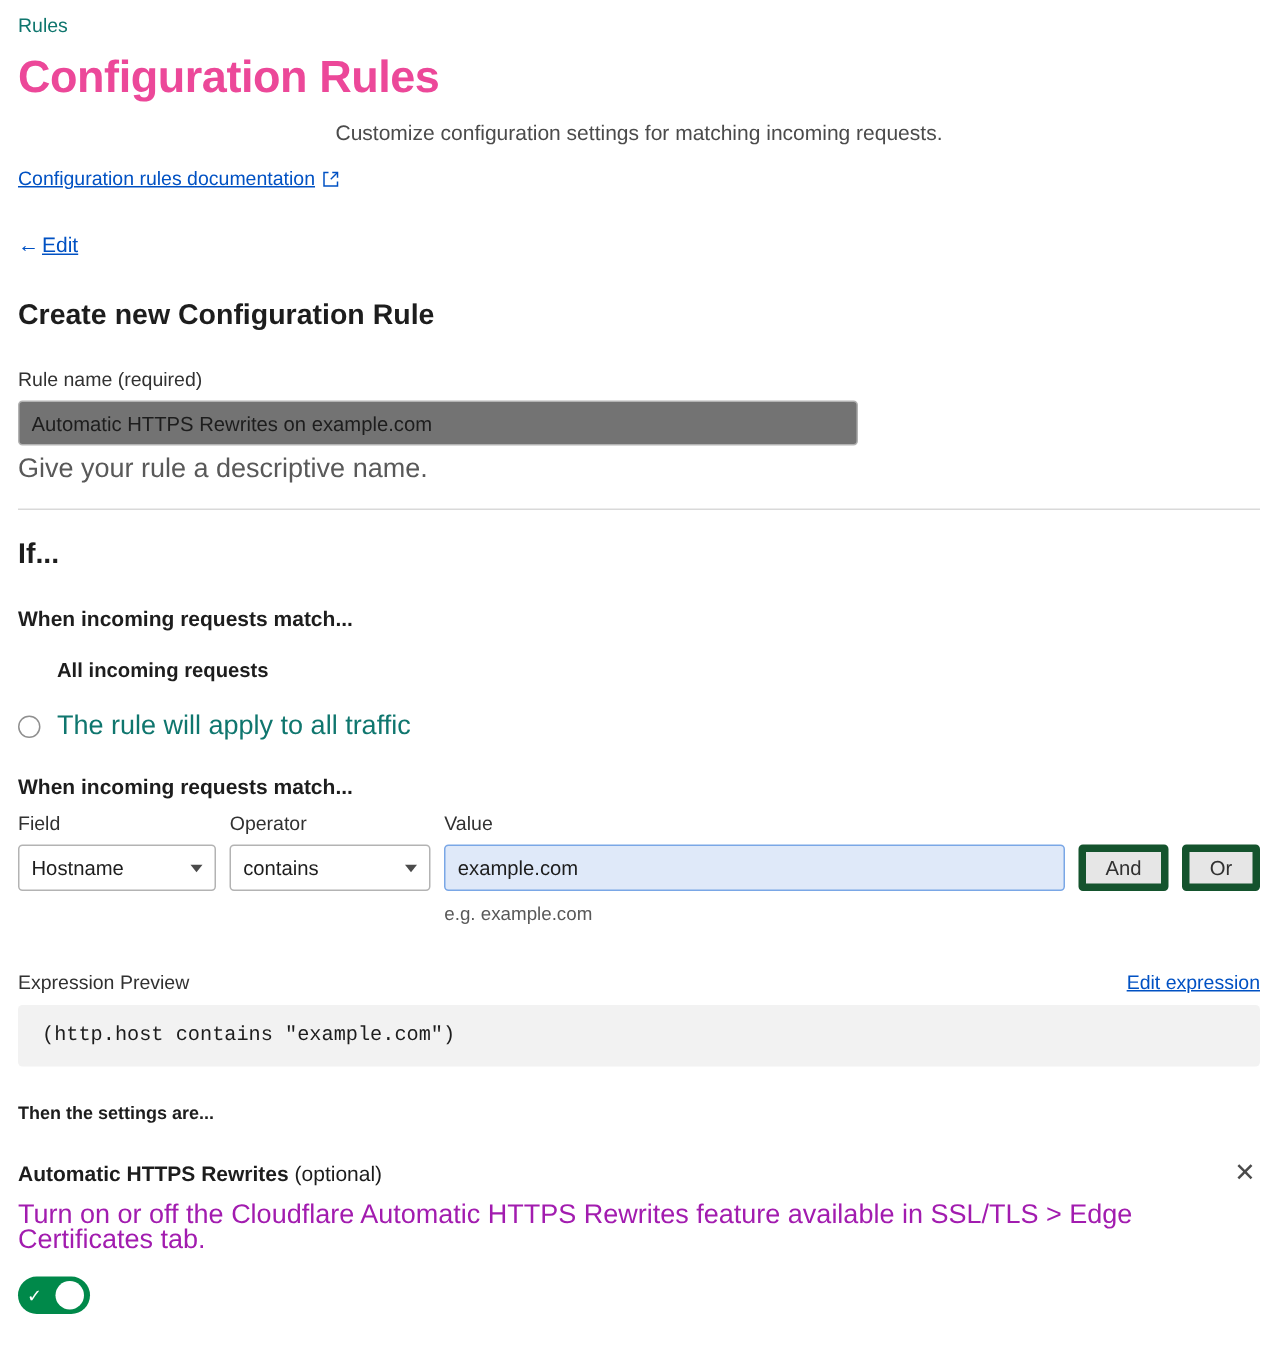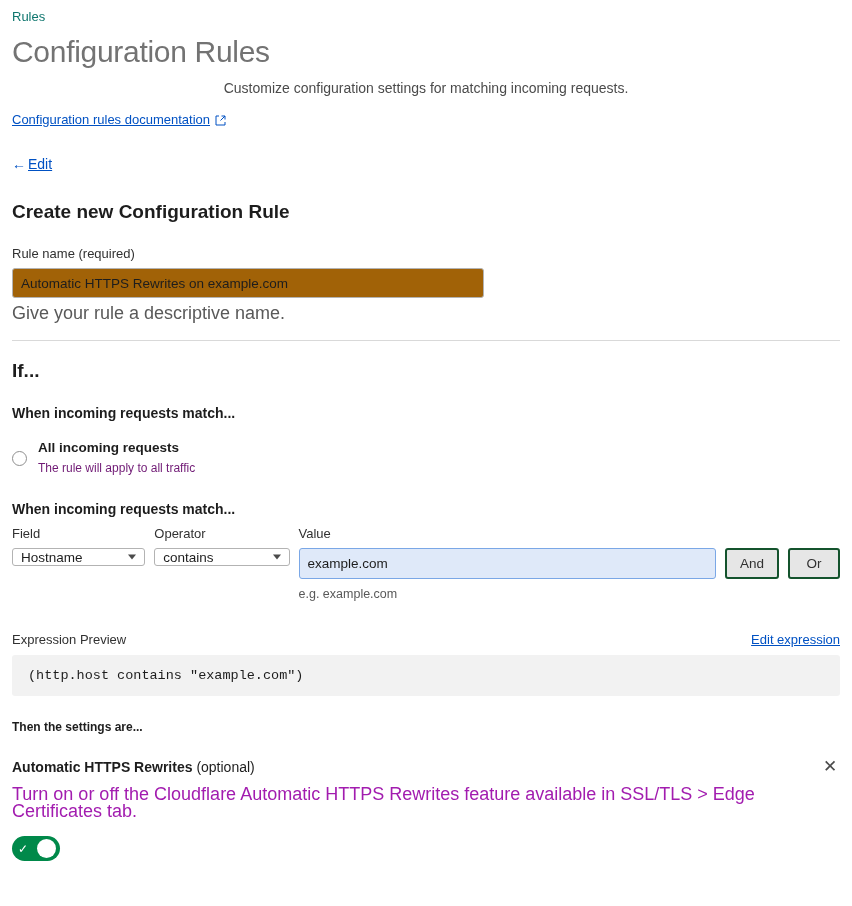--- a/index.html
+++ b/index.html
@@ -18,24 +18,24 @@
     background: #ffffff;
   }
   .breadcrumb {
     font-size: 13px;
     color: #0f766e;
     padding-top: 8px;
     line-height: 18px;
   }
   .page-title {
     font-size: 30px;
-    font-weight: normal;
+    font-weight: bold;
     letter-spacing: -0.3px;
     margin: 8px 0 0 0;
-    color: #737373;
+    color: #ec4899;
     line-height: 36px;
   }
   .page-subtitle {
     font-size: 14px;
     color: #4b4b4b;
     margin-top: 9px;
     line-height: 19px;
     text-align: center;
   }
   .doc-link-row {
@@ -76,30 +76,30 @@
     color: #1d1d1d;
   }
   .field-label {
     font-size: 13px;
     color: #313131;
     margin-top: 22px;
     line-height: 17px;
   }
   .text-input {
     display: block;
-    width: 472px;
+    width: 560px;
     height: 30px;
     margin-top: 6px;
     padding: 4px 8px;
     font-size: 13.5px;
     font-family: "Liberation Sans", sans-serif;
     color: #1d1d1d;
     border: 1px solid #b3b3b3;
     border-radius: 3px;
-    background: #a16207;
+    background: #737373;
   }
   .help-text {
     font-size: 18px;
     color: #595959;
     margin-top: 7px;
     line-height: 16px;
   }
   .divider {
     border: none;
     border-top: 1px solid #d9d9d9;
@@ -114,21 +114,21 @@
   }
   .match-heading {
     font-size: 14px;
     font-weight: bold;
     margin-top: 23px;
     color: #1d1d1d;
   }
   .radio-group { margin-top: 18px; }
   .radio-row {
     display: flex;
-    align-items: center;
+    align-items: flex-end;
     gap: 11px;
     margin-bottom: 24px;
   }
   .radio-outer {
     width: 15px;
     height: 15px;
     border: 1px solid #8f8f8f;
     border-radius: 50%;
     background: #fff;
     flex: 0 0 auto;
@@ -145,41 +145,41 @@
     background: #313131;
   }
   .radio-texts { line-height: 17px; }
   .radio-label {
     font-size: 13.5px;
     font-weight: bold;
     color: #1d1d1d;
     display: block;
   }
   .radio-desc {
-    font-size: 12px;
-    color: #701a75;
+    font-size: 18px;
+    color: #0f766e;
     display: block;
-    margin-top: 4px;
+    margin-top: 20px;
   }
   .expr-builder {
     display: flex;
     align-items: flex-start;
     gap: 9px;
     margin-top: 8px;
   }
   .col-label {
     font-size: 13px;
     color: #313131;
     margin-bottom: 6px;
     display: block;
     line-height: 17px;
   }
   .select-box {
     position: relative;
-    height: 18px;
+    height: 31px;
     border: 1px solid #b3b3b3;
     border-radius: 3px;
     background: #fff;
     display: flex;
     align-items: center;
     padding: 0 24px 0 8px;
     font-size: 13.5px;
     color: #1d1d1d;
   }
   .select-box .caret {
@@ -210,21 +210,21 @@
     font-size: 12.5px;
     color: #595959;
     margin-top: 7px;
     line-height: 16px;
   }
   .btn-gray {
     height: 31px;
     min-width: 52px;
     padding: 0 13px;
     background: #e6e6e6;
-    border: 2px solid #14532d;
+    border: 5px solid #14532d;
     border-radius: 3px;
     font-size: 13.5px;
     color: #313131;
     font-family: "Liberation Sans", sans-serif;
     cursor: pointer;
   }
   .btn-col { padding-top: 23px; }
   .preview-row {
     display: flex;
     justify-content: space-between;

